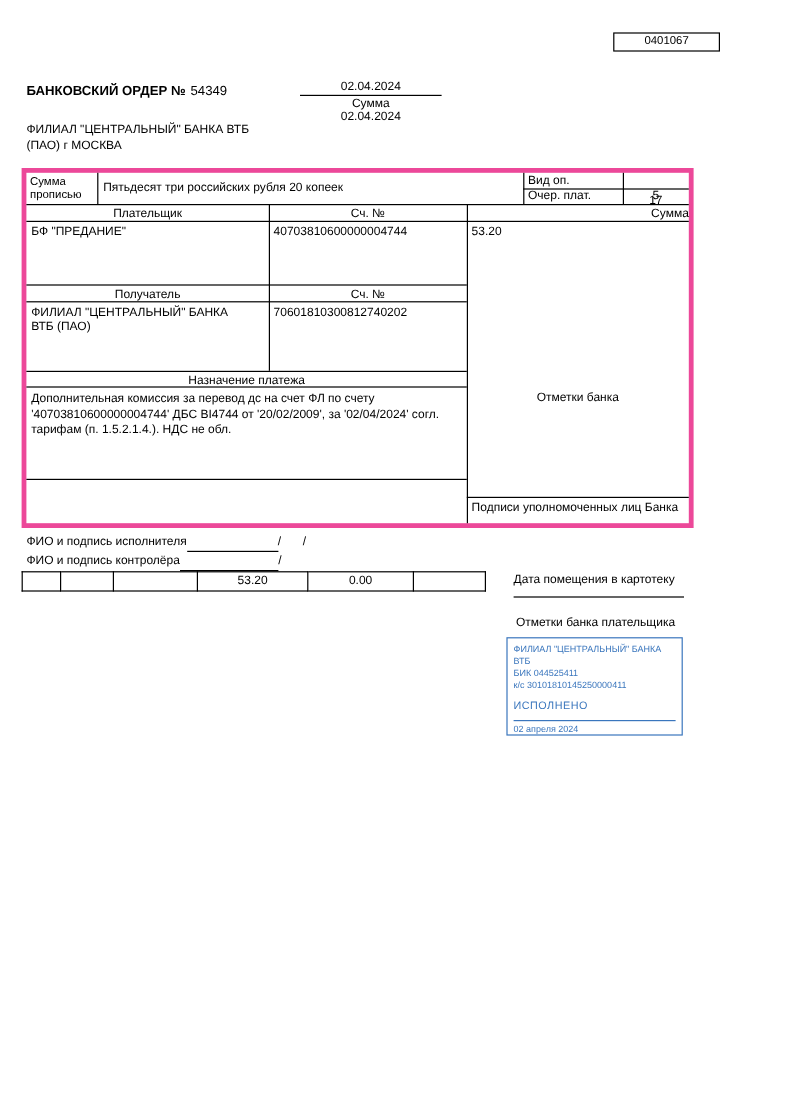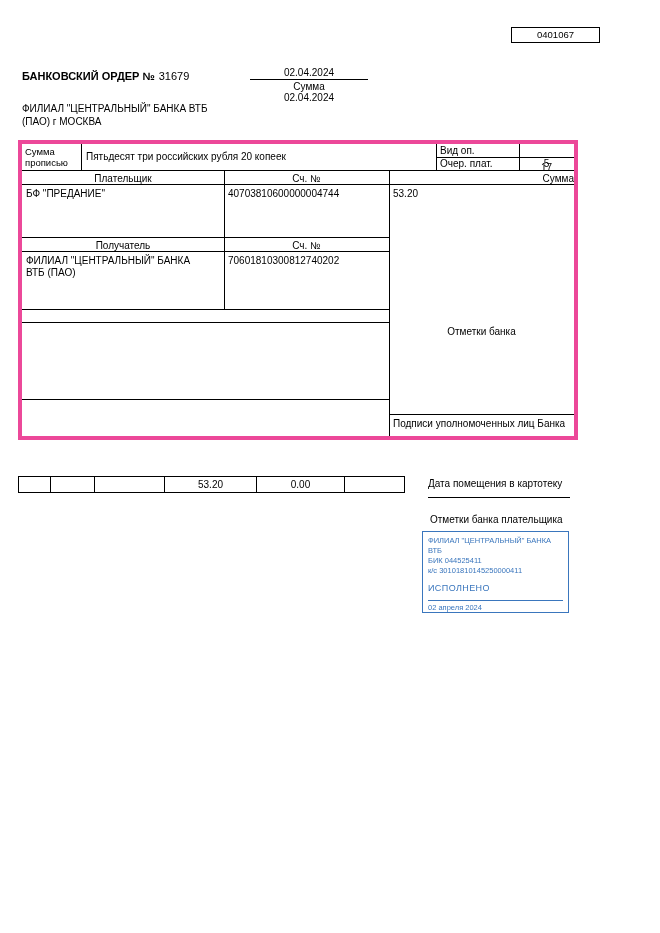--- a/index.html
+++ b/index.html
@@ -63,21 +63,21 @@
 </head>
 <body>
 
 <div class="page">
 
   <div class="abs code-box">
     <span>0401067</span>
   </div>
 
   <div class="abs title">
-    <span class="b">БАНКОВСКИЙ ОРДЕР №</span><span class="num">31679</span>
+    <span class="b">БАНКОВСКИЙ ОРДЕР №</span><span class="num">54349</span>
   </div>
 
   <div class="abs date-block">
     <div class="date-top">02.04.2024</div>
     <div class="date-label">Сумма</div>
     <div>02.04.2024</div>
   </div>
 
   <div class="abs bank-header">
     <div>ФИЛИАЛ "ЦЕНТРАЛЬНЫЙ" БАНКА ВТБ</div>
@@ -115,25 +115,35 @@
     <div class="cell" style="left:4px;top:44px;width:190px;">БФ "ПРЕДАНИЕ"</div>
     <div class="cell" style="left:206px;top:44px;">40703810600000004744</div>
     <div class="cell" style="left:371px;top:44px;">53.20</div>
 
     <div class="cell center" style="left:0;top:96px;width:202px;">Получатель</div>
     <div class="cell center" style="left:202px;top:96px;width:165px;">Сч. №</div>
 
     <div class="cell" style="left:4px;top:111px;width:165px;">ФИЛИАЛ "ЦЕНТРАЛЬНЫЙ" БАНКА ВТБ (ПАО)</div>
     <div class="cell" style="left:206px;top:111px;">70601810300812740202</div>
 
+    <div class="cell center" style="left:0;top:168px;width:367px;">Назначение платежа</div>
+    <div class="cell" style="left:4px;top:182px;width:352px;line-height:13px;">Дополнительная комиссия за перевод дс на счет ФЛ по счету '40703810600000004744' ДБС BI4744 от '20/02/2009', за '02/04/2024' согл. тарифам (п. 1.5.2.1.4.). НДС не обл.</div>
 
     <div class="cell center" style="left:367px;top:182px;width:185px;">Отметки банка</div>
     <div class="cell" style="left:371px;top:274px;width:178px;">Подписи уполномоченных лиц Банка</div>
   </div>
 
+  <div class="abs fio">
+    <div>
+      <span>ФИО и подпись исполнителя</span><span class="uline" style="width:76px;"></span><span>/</span><span class="slash2">/</span>
+    </div>
+    <div>
+      <span>ФИО и подпись контролёра</span><span class="uline" style="width:82px;"></span><span>/</span>
+    </div>
+  </div>
 
   <table class="abs ptable">
     <colgroup>
       <col style="width:32px">
         <col style="width:44px">
         <col style="width:70px">
       <col style="width:92px">
         <col style="width:88px">
         <col style="width:60px">
     </colgroup>

